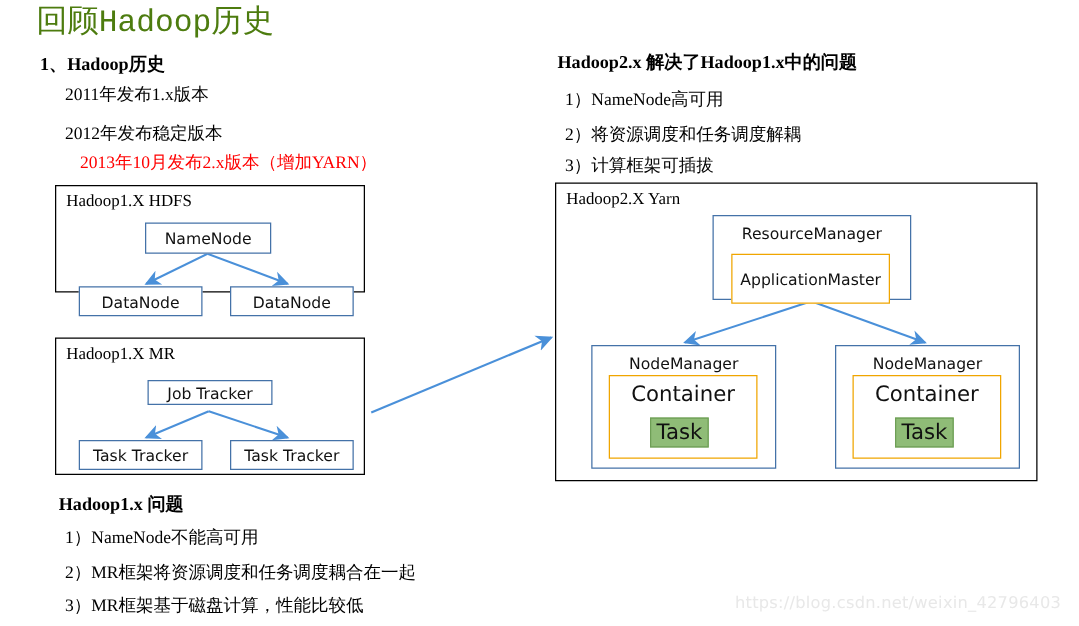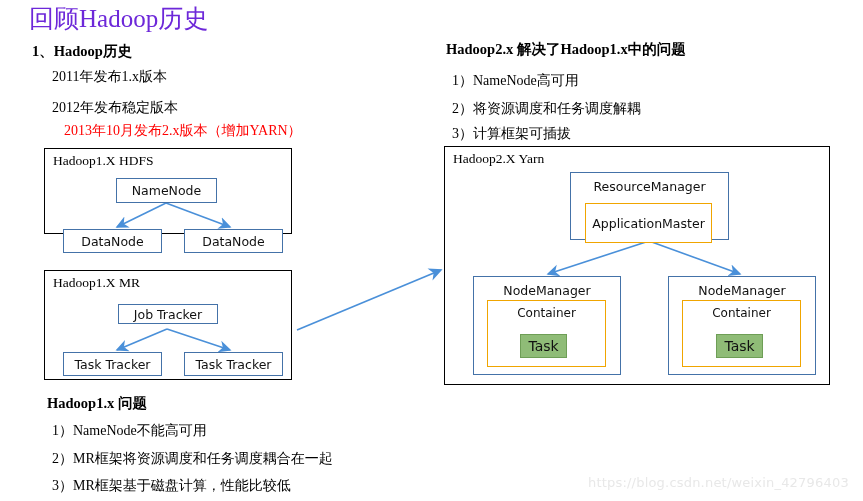--- a/index.html
+++ b/index.html
@@ -13,24 +13,24 @@
     position: relative;
     overflow: hidden;
     font-family: "Liberation Serif", "DejaVu Serif", serif;
     color: #000000;
   }
   .abs { position: absolute; }
 
   
   #page-title {
     left: 29px; top: 4px;
-    font-family: Liberation Serif, serif;
+    font-family: Liberation Mono, monospace;
     font-size: 25px;
     line-height: 30px;
-    color: #6d28d9;
+    color: #4d7c0f;
     white-space: nowrap;
   }
 
   
   .heading {
     font-weight: bold;
     font-size: 14.5px;
     white-space: nowrap;
     font-family: "Liberation Serif", "DejaVu Serif", serif;
   }
@@ -92,28 +92,28 @@
     text-align: center;
     white-space: nowrap;
   }
   .box-orange.tall {
     display: block;
     text-align: center;
   }
   .box-orange.tall .box-title {
     display: block;
     padding-top: 5px;
-    font-size: 12px;
+    font-size: 17px;
   }
   .box-green {
     box-sizing: border-box;
     border: 1.2px solid #6e9e56;
     background: #8fbc77;
     font-family: "DejaVu Sans", "Liberation Sans", sans-serif;
-    font-size: 14px;
+    font-size: 17px;
     color: #111111;
     display: flex;
     align-items: center;
     justify-content: center;
     white-space: nowrap;
   }
 
   
   svg.arrows {
     position: absolute;

